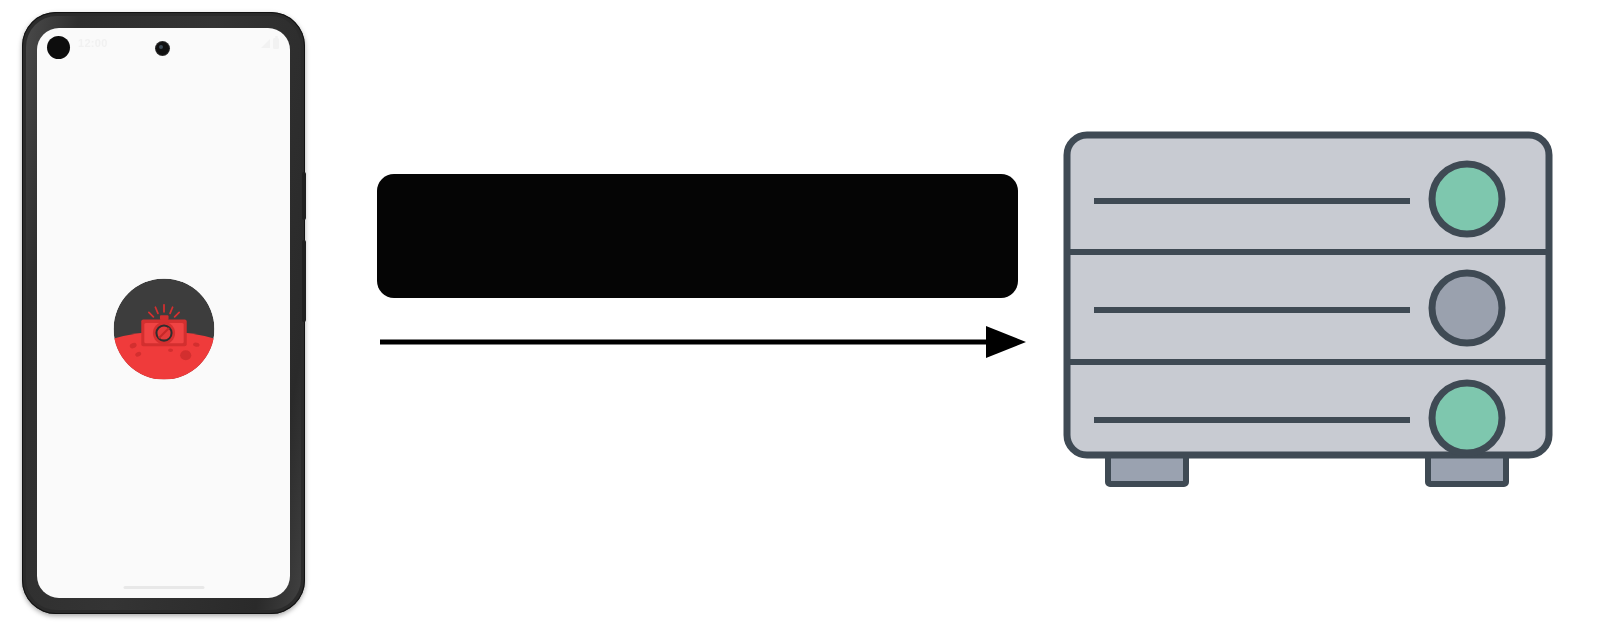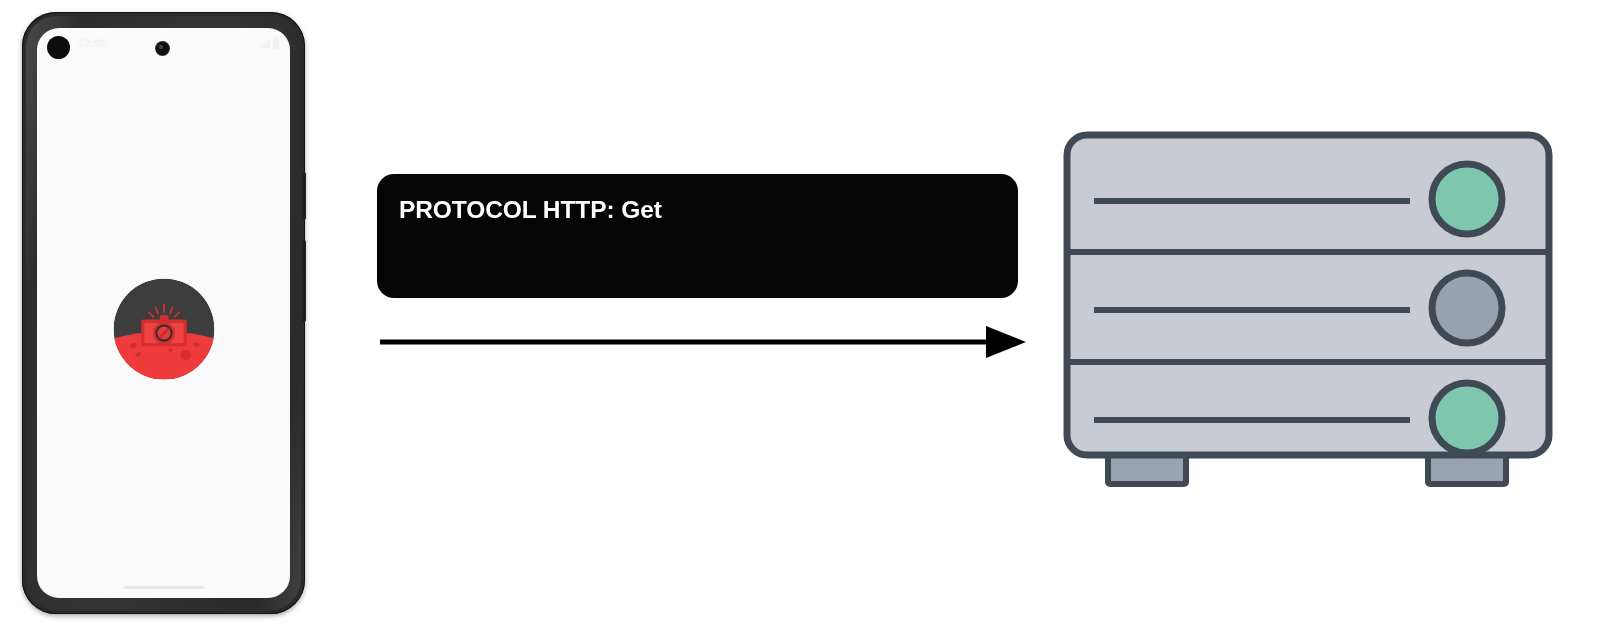--- a/index.html
+++ b/index.html
@@ -234,21 +234,20 @@
         <circle cx="100" cy="108" r="13" fill="#e33b3b"></circle>
         <path d="M 91 117 L 109 99" stroke="#c62828" stroke-width="4" stroke-linecap="round"></path>
       </g>
     </svg>
 
     <div class="gesture-bar"></div>
   </div>
 </div>
 
 <div id="tooltip">
-  <div class="tooltip-line">PROTOCOL HTTP: Get</div>
 </div>
 
 <svg id="arrow" viewBox="0 0 650 40">
   <line x1="2" y1="20" x2="612" y2="20" stroke="#000000" stroke-width="5"></line>
   <polygon points="608,4 648,20 608,36" fill="#000000"></polygon>
 </svg>
 
 <svg id="server" viewBox="0 0 492 372">
 
   <rect x="46" y="318" width="78" height="36" rx="2" fill="#9aa2b0" stroke="#3f4a54" stroke-width="6"></rect>

